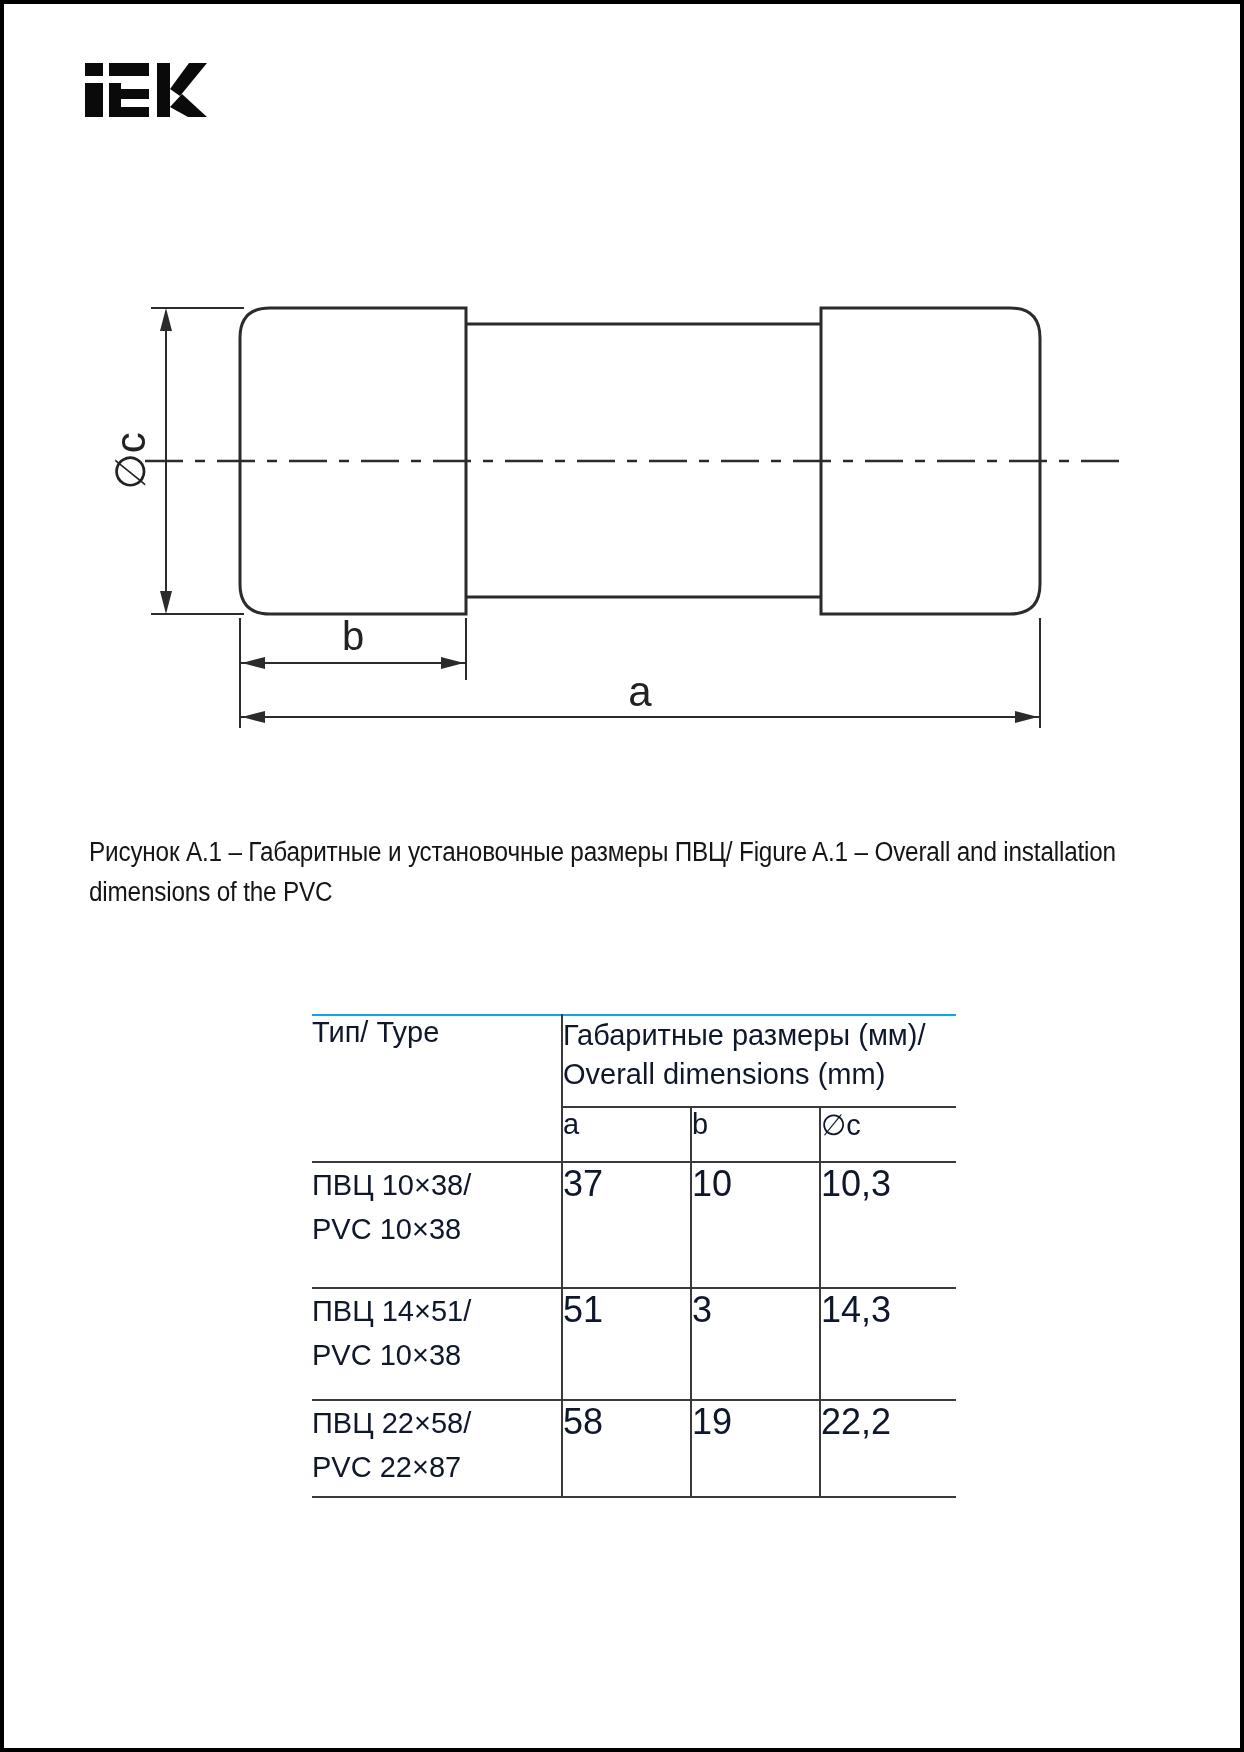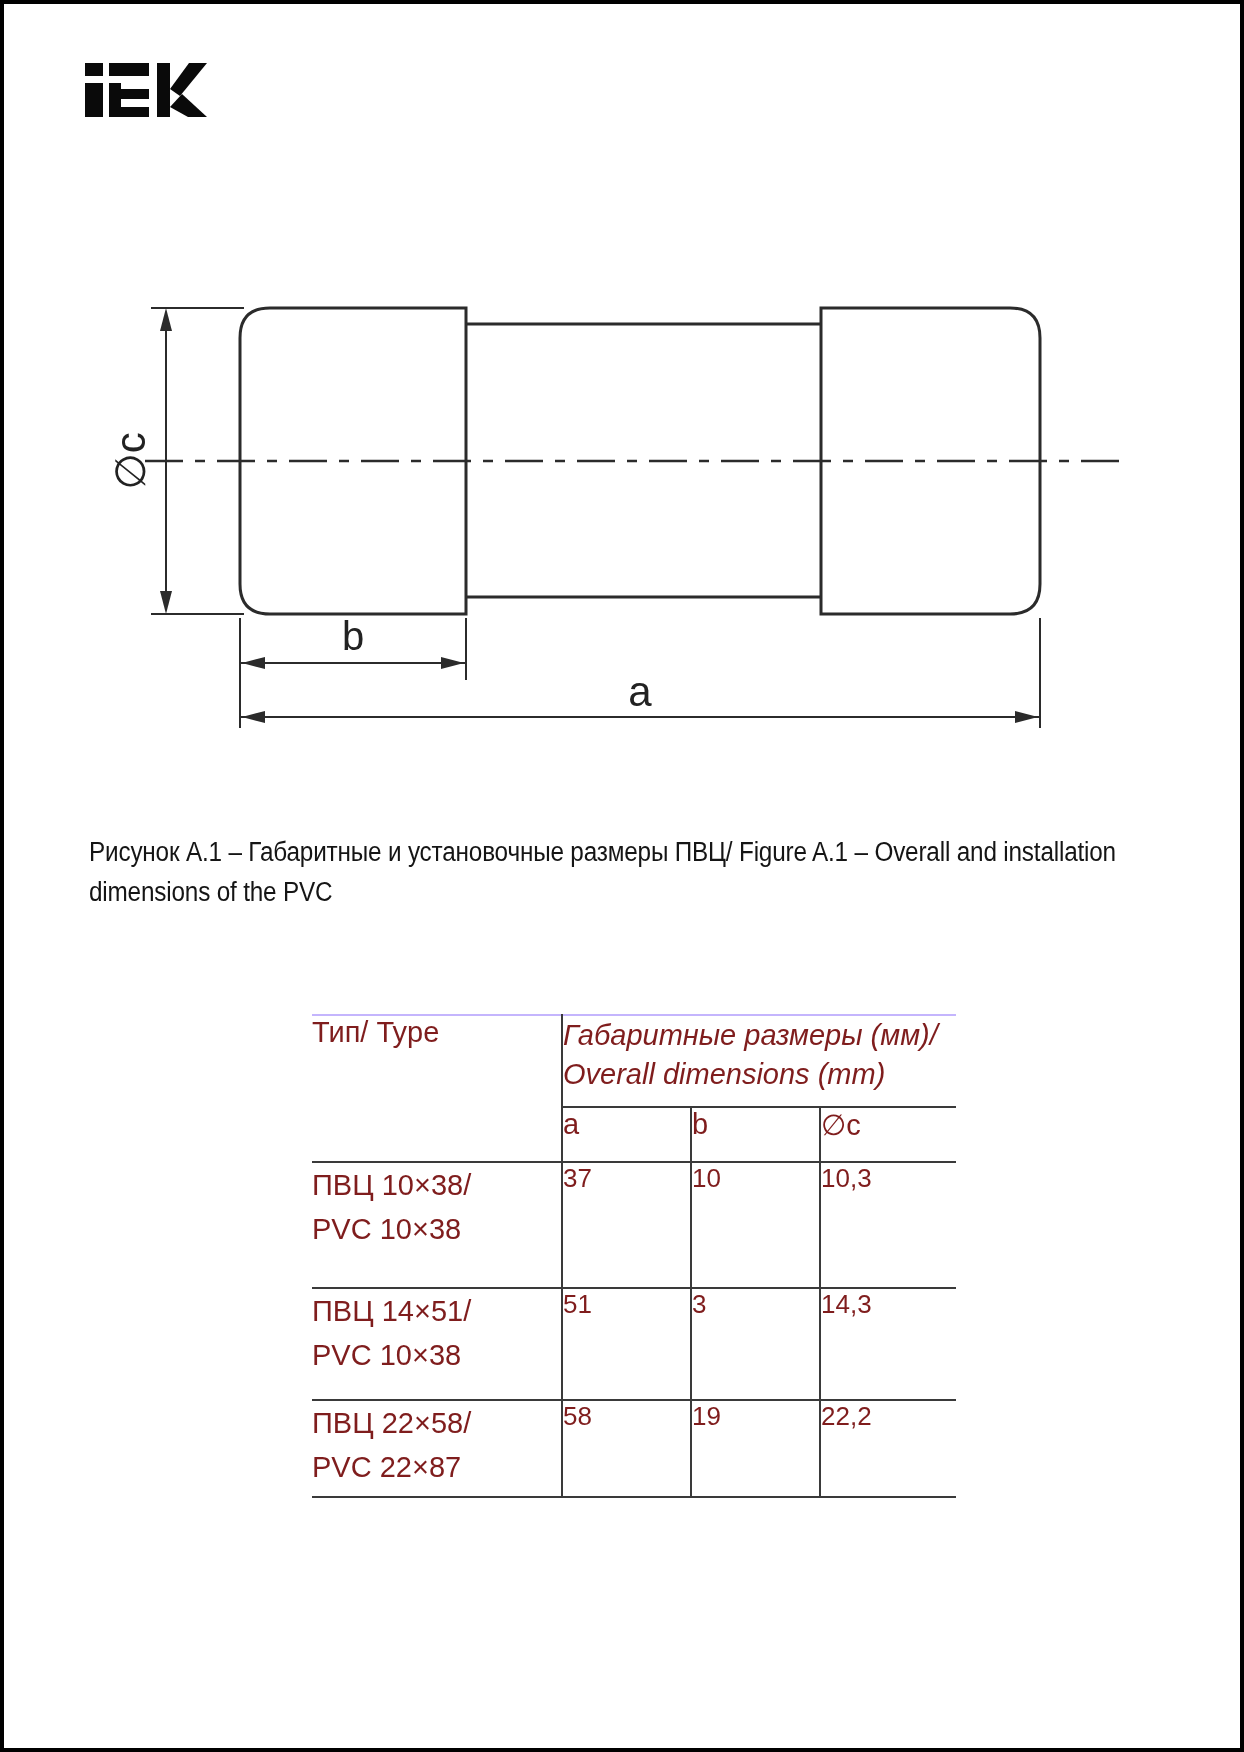--- a/index.html
+++ b/index.html
@@ -22,45 +22,44 @@
   .caption{
     position:absolute;left:85px;top:828px;width:1200px;
     font-size:27px;line-height:40px;letter-spacing:-0.2px;
     transform:scaleX(0.9);transform-origin:left top;
     color:#151515;
   }
   
   .table-wrap{position:absolute;left:308px;top:1010px;width:646px;}
   table.dims{
     border-collapse:collapse;table-layout:fixed;width:644px;
-    border-top:2px solid #c4b5fd;
-    font-size:29px;color:#7f1d1d;
+    border-top:2px solid #0ea5e9;
+    font-size:29px;color:#0f172a;
   }
   table.dims td{box-sizing:border-box;vertical-align:top;padding:0;}
   td.c-type{
     padding:16px 0 0 14px;
     border-bottom:2px solid #3a3a3a;
   }
   td.c-dims{
     padding:12px 0 0 12px;line-height:39px;
     border-left:2px solid #3a3a3a;
     border-bottom:2px solid #3a3a3a;
-    font-style:italic;
   }
   td.c-sub{
     padding:6px 0 0 12px;
     border-left:2px solid #3a3a3a;
     border-bottom:2px solid #3a3a3a;
   }
   td.c-name{
     padding:10px 0 0 14px;line-height:44px;
     border-bottom:2px solid #3a3a3a;
   }
   td.c-val{
-    padding:8px 0 0 12px;font-size:26px;
+    padding:8px 0 0 12px;font-size:36px;
     border-left:2px solid #3a3a3a;
     border-bottom:2px solid #3a3a3a;
   }
 </style>
 </head>
 <body>
 
 <div class="page">
 
   <svg class="logo" viewBox="0 0 122 56" aria-label="iEK">

